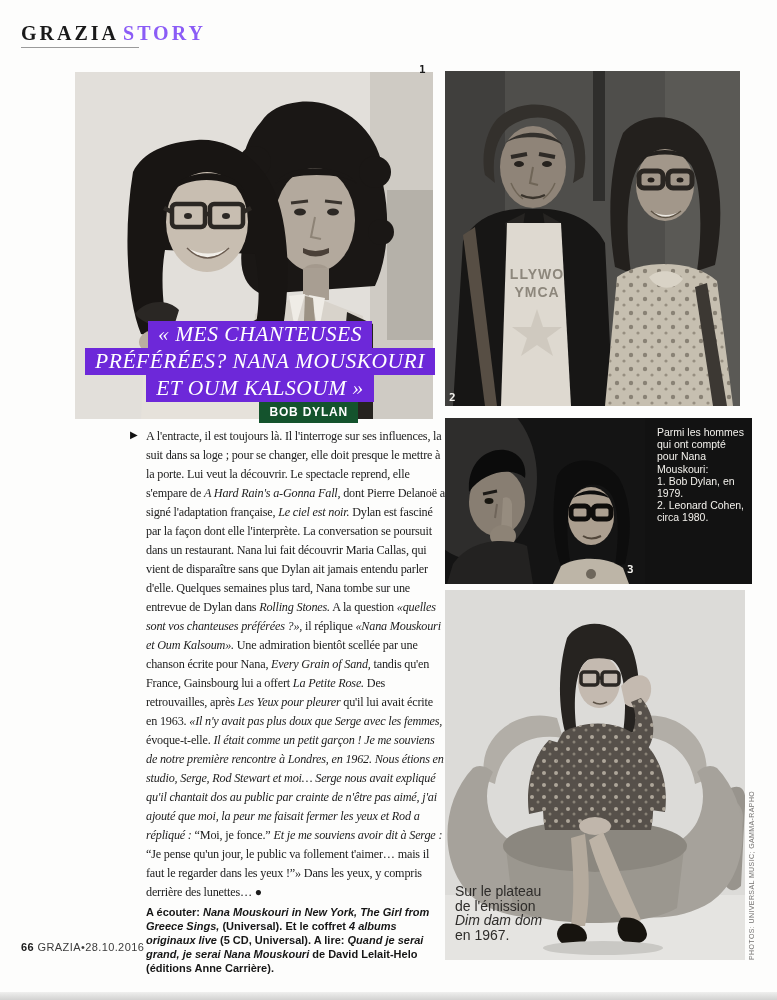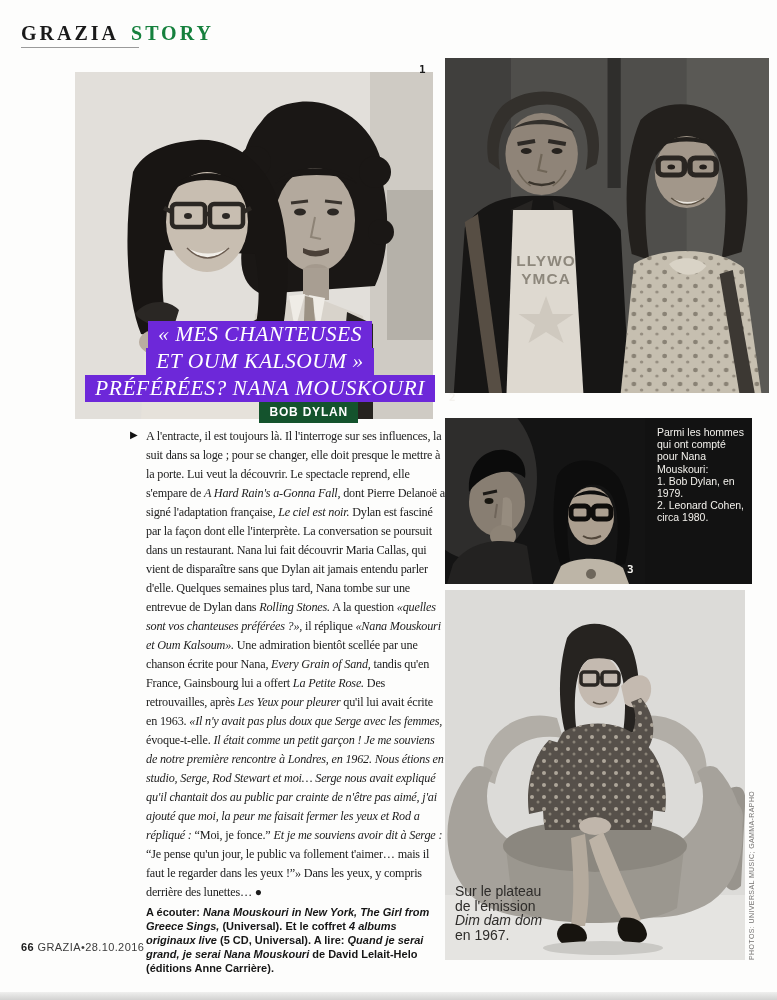--- a/index.html
+++ b/index.html
@@ -3,21 +3,21 @@
 <meta charset="utf-8">
 <style>
   html,body{margin:0;padding:0;background:#fff;}
   .page{position:relative;width:777px;height:1000px;background:#fdfdfc;overflow:hidden;
         font-family:"Liberation Sans",sans-serif;}
   .abs{position:absolute;}
 
   
   .masthead{left:21px;top:22px;font-family:"Liberation Serif",serif;font-weight:bold;
             font-size:20px;letter-spacing:3px;color:#1a1a1a;}
-  .masthead .section{color:#15803d;margin-left:12px;font-weight:bold;}
+  .masthead .section{color:#8b5cf6;margin-left:4px;font-weight:bold;}
   .masthead-rule{left:21px;top:47px;width:118px;height:1px;background:#9a9a9a;}
 
   
   .photo{overflow:hidden;}
   .photo svg{display:block;width:100%;height:100%;}
   .num-label{font-family:"DejaVu Sans Mono",monospace;font-weight:bold;font-size:11px;}
   .num-black{color:#1c1c1c;}
   .num-white{color:#f4f2ee;}
 
   
@@ -108,26 +108,26 @@
       <path d="M120,262 L134,256 L128,292 Z" fill="#f4f1ec"></path>
       <path d="M148,256 L162,262 L154,292 Z" fill="#f4f1ec"></path>
       <path d="M60,242 C70,228 92,226 104,238 L96,264 C84,254 68,252 60,242 Z" fill="#2a2724"></path>
       <ellipse cx="84" cy="270" rx="20" ry="13" fill="#b9aea1"></ellipse>
     </svg>
   </div>
   <div class="abs num-label num-black" style="left:419px;top:63px;">1</div>
 
   <div class="abs quote">
     <span class="quote-line">« MES CHANTEUSES</span>
+    <span class="quote-line">PRÉFÉRÉES? NANA MOUSKOURI</span>
     <span class="quote-line">ET OUM KALSOUM »</span>
-    <span class="quote-line">PRÉFÉRÉES? NANA MOUSKOURI</span>
     <span class="quote-attr">BOB DYLAN</span>
   </div>
 
-  <div class="abs photo" style="left:445px;top:58px;width:324px;height:335px;">
+  <div class="abs photo" style="left:445px;top:71px;width:295px;height:335px;">
     <svg viewBox="0 0 295 335" preserveAspectRatio="none">
       <rect width="295" height="335" fill="#4f4e4b"></rect>
       <rect width="60" height="335" fill="#403f3d"></rect>
       <rect x="220" width="75" height="335" fill="#5a5955"></rect>
       <rect x="148" width="12" height="130" fill="#2f2e2c"></rect>
       <path d="M52,48 C40,62 36,86 40,104 L50,112 C46,86 52,66 64,56 C84,42 108,44 120,58 C130,70 132,92 128,112 L138,106 C144,80 138,54 120,42 C98,28 68,32 52,48 Z" fill="#33302c"></path>
       <ellipse cx="88" cy="96" rx="33" ry="41" fill="#8f8478"></ellipse>
       <path d="M60,72 C75,58 105,58 118,74 C102,64 72,64 60,72 Z" fill="#33302c"></path>
       <path d="M66,86 L82,83" stroke="#2e2a26" stroke-width="4" fill="none"></path>
       <path d="M94,83 L110,86" stroke="#2e2a26" stroke-width="4" fill="none"></path>

